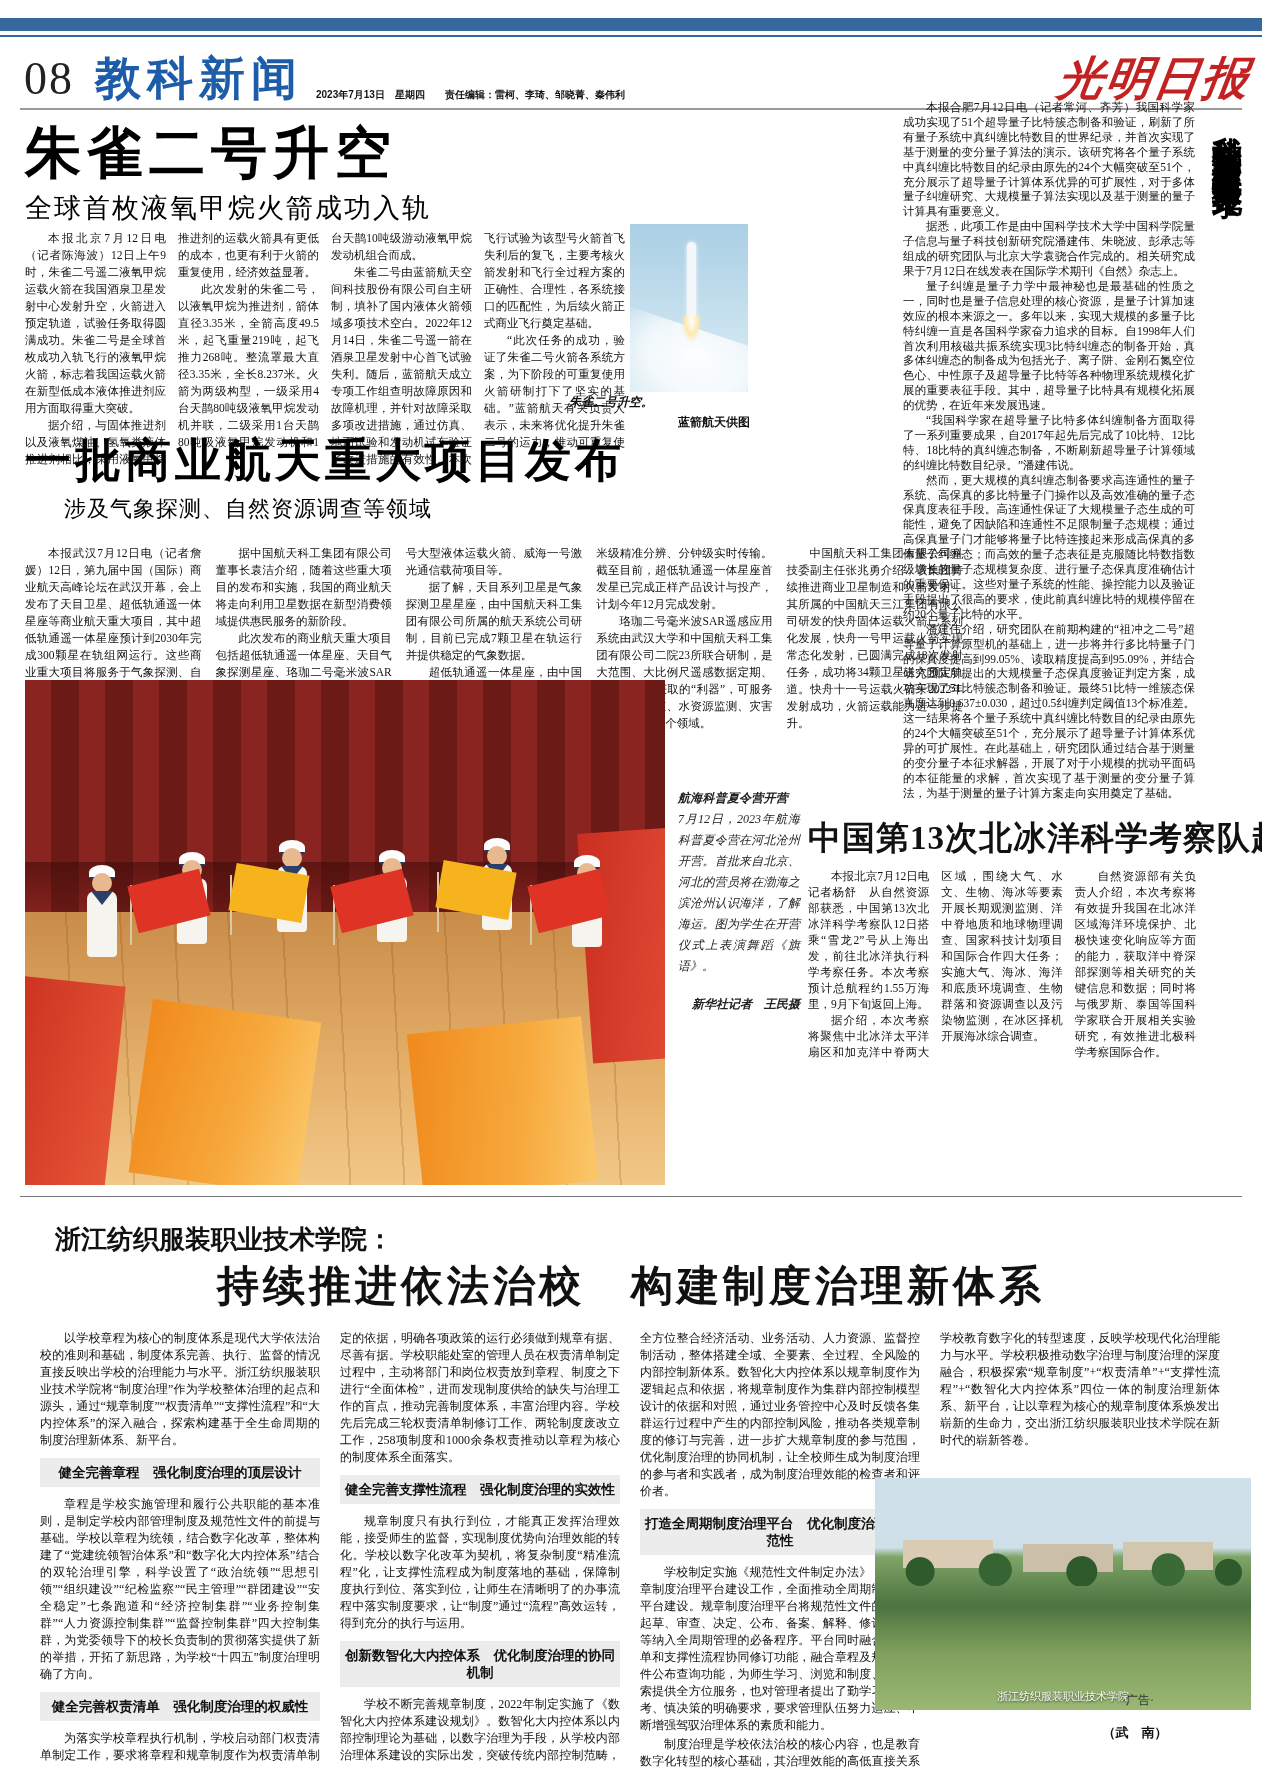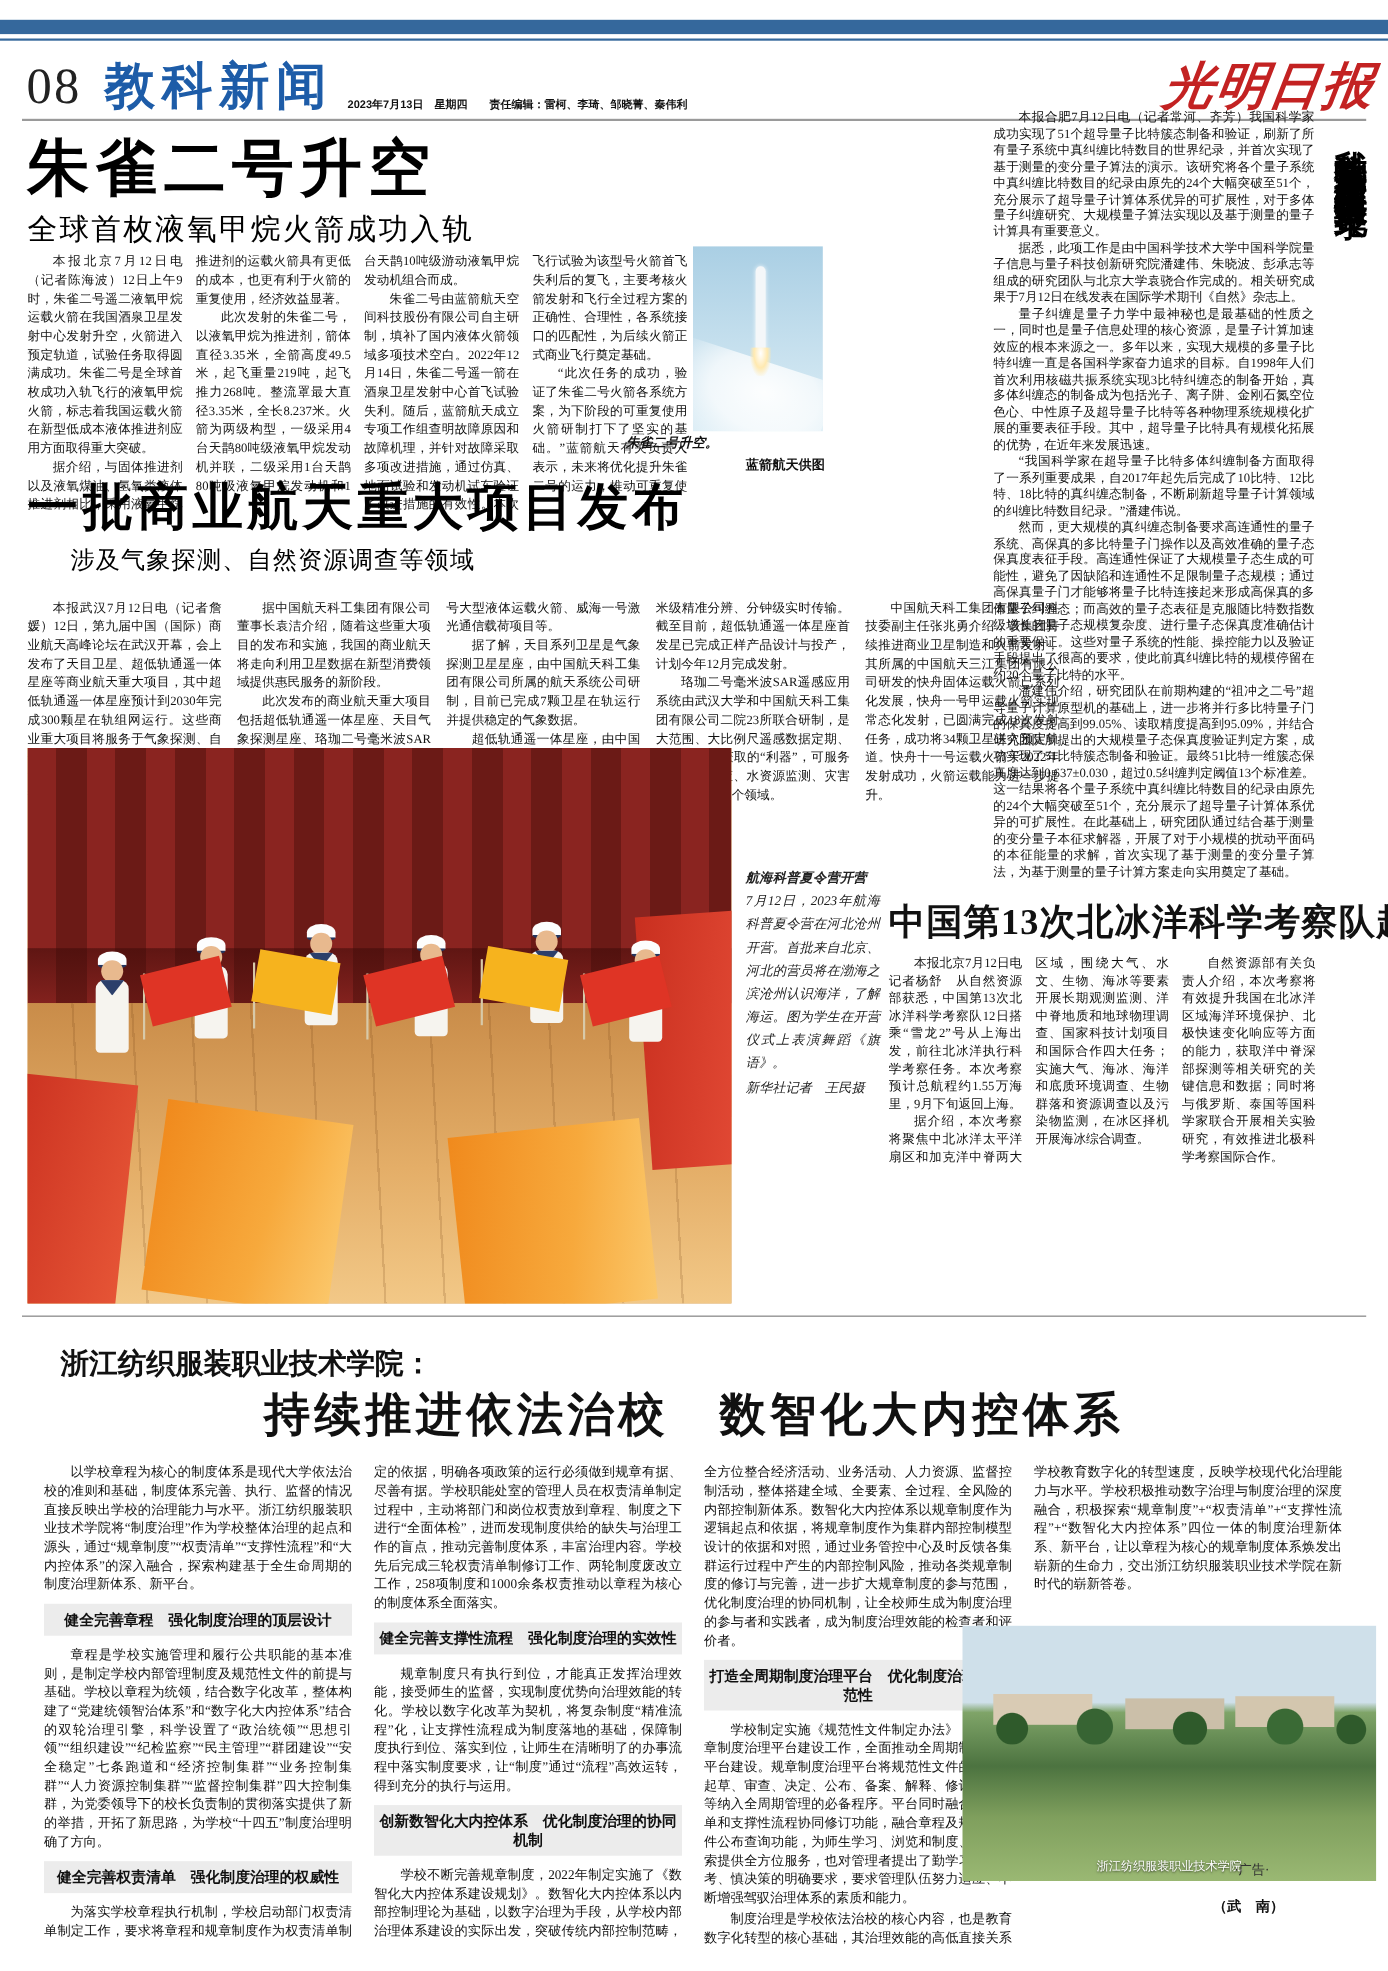--- a/index.html
+++ b/index.html
@@ -81,21 +81,21 @@
   .f-yel .cloth{background:#f6b31e;transform:rotate(10deg);}
   .bigflag{position:absolute;background:linear-gradient(100deg,#f08a1d,#f7a93c 60%,#fbc76a);}
   .bf1{left:115px;top:330px;width:170px;height:175px;transform:rotate(8deg);}
   .bf2{left:390px;top:345px;width:175px;height:165px;transform:rotate(-6deg);}
   .bfr{left:-30px;top:300px;width:120px;height:210px;background:linear-gradient(100deg,#c92f1f,#e65536);transform:rotate(6deg);}
   .bfr2{left:560px;top:150px;width:110px;height:230px;background:linear-gradient(100deg,#c92f1f,#e8503a);transform:rotate(-4deg);}
 
   .feature-caption{left:678px;top:788px;width:122px;font-size:12px;line-height:21px;color:#222;}
   .feature-caption .cap-para{text-align:justify;font-style:italic;}
   .feature-caption .cap-title{font-weight:bold;font-style:italic;}
-  .feature-credit{font-weight:normal;margin-top:2px;font-style:italic;}
+  .feature-credit{font-weight:bold;margin-top:17px;font-style:italic;text-align:right;}
 
   
   .school-box{left:20px;top:1196px;width:1222px;height:580px;border-top:1px solid #777;}
   .school-kicker{left:55px;top:1222px;font-size:26px;font-weight:bold;
                  font-family:"Liberation Sans","DejaVu Sans",sans-serif;}
   .school-title{left:20px;top:1258px;width:1222px;text-align:center;font-size:42px;font-weight:bold;letter-spacing:4px;}
   .school-cols{left:40px;top:1330px;width:1180px;height:442px;font-size:12px;line-height:17px;
                column-count:4;column-gap:20px;column-fill:auto;overflow:hidden;}
   .school-cols p{margin:0 0 2px 0;text-indent:2em;text-align:justify;}
   .subhead-bar{background:#ececec;font-weight:bold;text-align:center;font-size:13.5px;
@@ -247,21 +247,21 @@
 
   <div class="abs arc-headline">中国第13次北冰洋科学考察队起航</div>
   <div class="abs arc-body body-text">
     <p>本报北京7月12日电　记者杨舒　从自然资源部获悉，中国第13次北冰洋科学考察队12日搭乘“雪龙2”号从上海出发，前往北冰洋执行科学考察任务。本次考察预计总航程约1.55万海里，9月下旬返回上海。</p>
     <p>据介绍，本次考察将聚焦中北冰洋太平洋扇区和加克洋中脊两大区域，围绕大气、水文、生物、海冰等要素开展长期观测监测、洋中脊地质和地球物理调查、国家科技计划项目和国际合作四大任务；实施大气、海冰、海洋和底质环境调查、生物群落和资源调查以及污染物监测，在冰区择机开展海冰综合调查。</p>
     <p>自然资源部有关负责人介绍，本次考察将有效提升我国在北冰洋区域海洋环境保护、北极快速变化响应等方面的能力，获取洋中脊深部探测等相关研究的关键信息和数据；同时将与俄罗斯、泰国等国科学家联合开展相关实验研究，有效推进北极科学考察国际合作。</p>
   </div>
 
   <div class="abs school-box"></div>
   <div class="abs school-kicker">浙江纺织服装职业技术学院：</div>
-  <div class="abs school-title">持续推进依法治校　数智化大内控体系</div>
+  <div class="abs school-title">持续推进依法治校　构建制度治理新体系</div>
   <div class="abs school-cols">
     <p>以学校章程为核心的制度体系是现代大学依法治校的准则和基础，制度体系完善、执行、监督的情况直接反映出学校的治理能力与水平。浙江纺织服装职业技术学院将“制度治理”作为学校整体治理的起点和源头，通过“规章制度”“权责清单”“支撑性流程”和“大内控体系”的深入融合，探索构建基于全生命周期的制度治理新体系、新平台。</p>
     <div class="subhead-bar">健全完善章程　强化制度治理的顶层设计</div>
     <p>章程是学校实施管理和履行公共职能的基本准则，是制定学校内部管理制度及规范性文件的前提与基础。学校以章程为统领，结合数字化改革，整体构建了“党建统领智治体系”和“数字化大内控体系”结合的双轮治理引擎，科学设置了“政治统领”“思想引领”“组织建设”“纪检监察”“民主管理”“群团建设”“安全稳定”七条跑道和“经济控制集群”“业务控制集群”“人力资源控制集群”“监督控制集群”四大控制集群，为党委领导下的校长负责制的贯彻落实提供了新的举措，开拓了新思路，为学校“十四五”制度治理明确了方向。</p>
     <div class="subhead-bar">健全完善权责清单　强化制度治理的权威性</div>
     <p>为落实学校章程执行机制，学校启动部门权责清单制定工作，要求将章程和规章制度作为权责清单制定的依据，明确各项政策的运行必须做到规章有据、尽善有据。学校职能处室的管理人员在权责清单制定过程中，主动将部门和岗位权责放到章程、制度之下进行“全面体检”，进而发现制度供给的缺失与治理工作的盲点，推动完善制度体系，丰富治理内容。学校先后完成三轮权责清单制修订工作、两轮制度废改立工作，258项制度和1000余条权责推动以章程为核心的制度体系全面落实。</p>
     <div class="subhead-bar">健全完善支撑性流程　强化制度治理的实效性</div>
     <p>规章制度只有执行到位，才能真正发挥治理效能，接受师生的监督，实现制度优势向治理效能的转化。学校以数字化改革为契机，将复杂制度“精准流程”化，让支撑性流程成为制度落地的基础，保障制度执行到位、落实到位，让师生在清晰明了的办事流程中落实制度要求，让“制度”通过“流程”高效运转，得到充分的执行与运用。</p>
     <div class="subhead-bar">创新数智化大内控体系　优化制度治理的协同机制</div>
     <p>学校不断完善规章制度，2022年制定实施了《数智化大内控体系建设规划》。数智化大内控体系以内部控制理论为基础，以数字治理为手段，从学校内部治理体系建设的实际出发，突破传统内部控制范畴，全方位整合经济活动、业务活动、人力资源、监督控制活动，整体搭建全域、全要素、全过程、全风险的内部控制新体系。数智化大内控体系以规章制度作为逻辑起点和依据，将规章制度作为集群内部控制模型设计的依据和对照，通过业务管控中心及时反馈各集群运行过程中产生的内部控制风险，推动各类规章制度的修订与完善，进一步扩大规章制度的参与范围，优化制度治理的协同机制，让全校师生成为制度治理的参与者和实践者，成为制度治理效能的检查者和评价者。</p>

